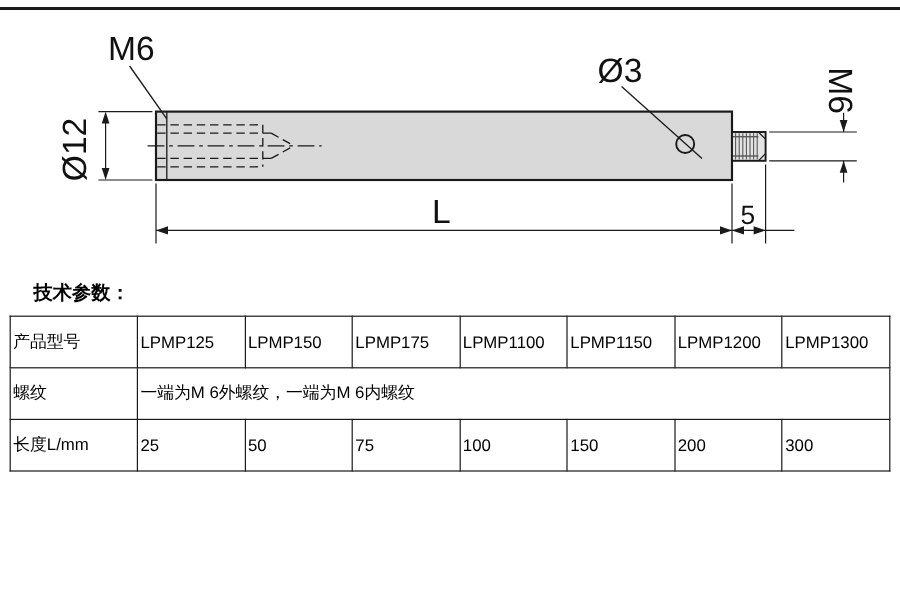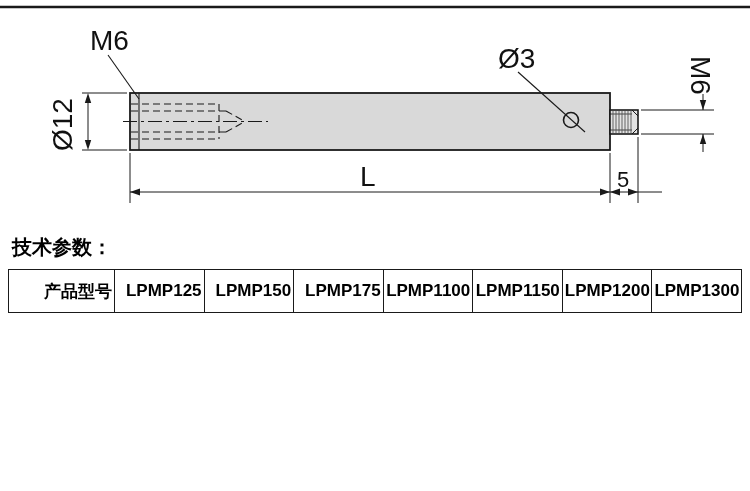--- a/index.html
+++ b/index.html
@@ -12,37 +12,37 @@
     overflow: hidden;
   }
   .drawing-wrap { width: 750px; height: 222px; }
   svg text {
     font-family: "Liberation Sans", sans-serif;
     fill: #111;
   }
   .dim-label { font-size: 28px; }
   .dim-label-small { font-size: 22px; }
   .section-title {
-    margin: 12px 0 8px 12px;
-    font-size: 20px;
+    margin: 12px 0 8px 28px;
+    font-size: 16px;
     font-weight: bold;
   }
   table.spec {
     width: 734px;
     margin: 0 8px;
     border-collapse: collapse;
     table-layout: fixed;
   }
   table.spec td {
     border: 1.5px solid #1a1a1a;
     height: 43px;
-    text-align: right;
+    text-align: left;
     vertical-align: middle;
-    font-size: 17px;
-    font-weight: bold;
+    font-size: 14px;
+    font-weight: normal;
     padding: 0 2px;
     background: #fff;
   }
   table.spec td.row-head { width: 106px; }
 </style>
 </head>
 <body>
 
 <div class="drawing-wrap">
   <svg width="750" height="222" viewBox="0 0 750 222">
@@ -137,14 +137,28 @@
     <tr>
       <td class="row-head">产品型号</td>
       <td>LPMP125</td>
       <td>LPMP150</td>
       <td>LPMP175</td>
       <td>LPMP1100</td>
       <td>LPMP1150</td>
       <td>LPMP1200</td>
       <td>LPMP1300</td>
     </tr>
+    <tr>
+      <td class="row-head">螺纹</td>
+      <td colspan="7">一端为M 6外螺纹，一端为M 6内螺纹</td>
+    </tr>
+    <tr>
+      <td class="row-head">长度L/mm</td>
+      <td>25</td>
+      <td>50</td>
+      <td>75</td>
+      <td>100</td>
+      <td>150</td>
+      <td>200</td>
+      <td>300</td>
+    </tr>
   </tbody>
 </table>
 
 </body></html>

